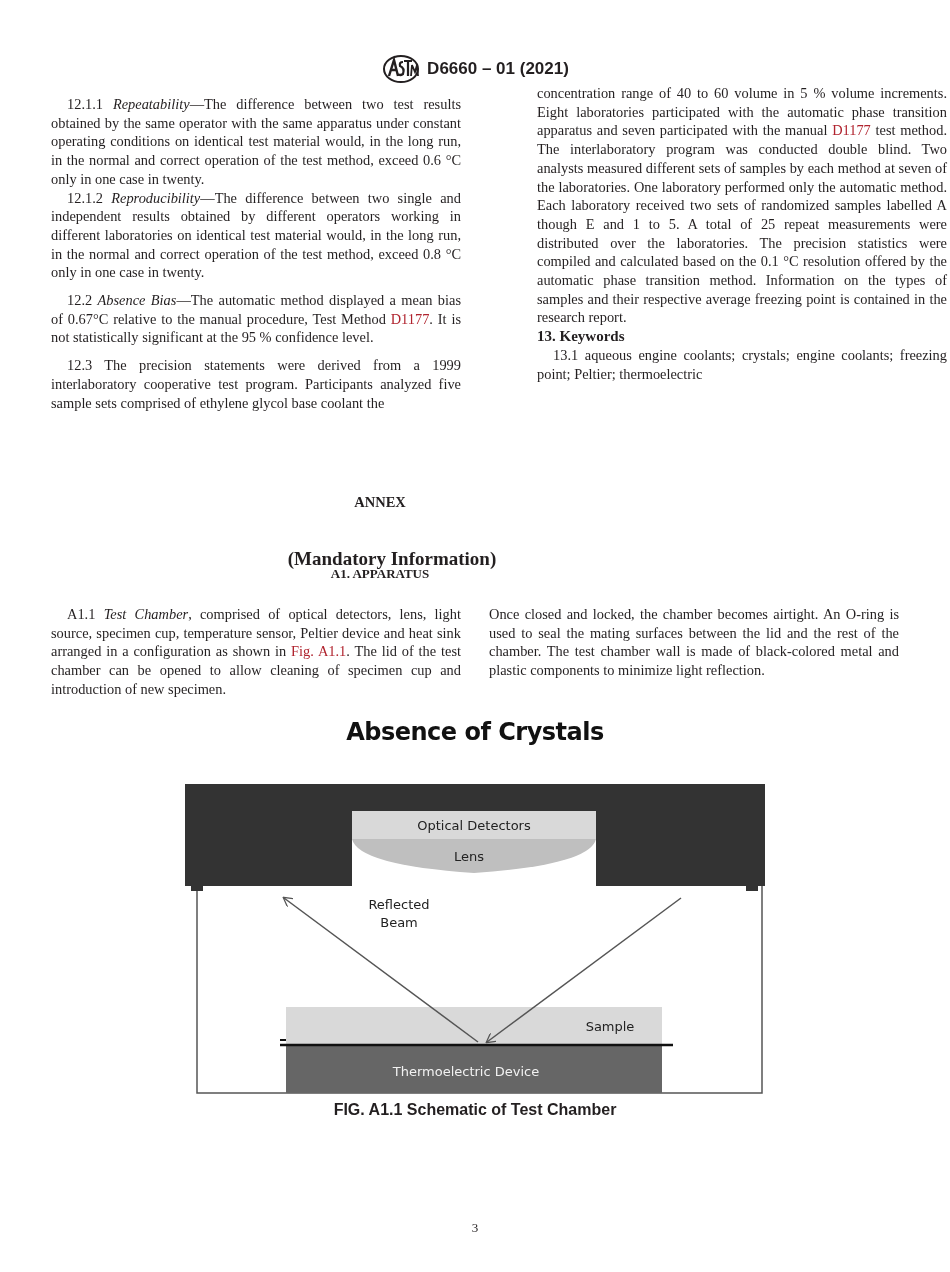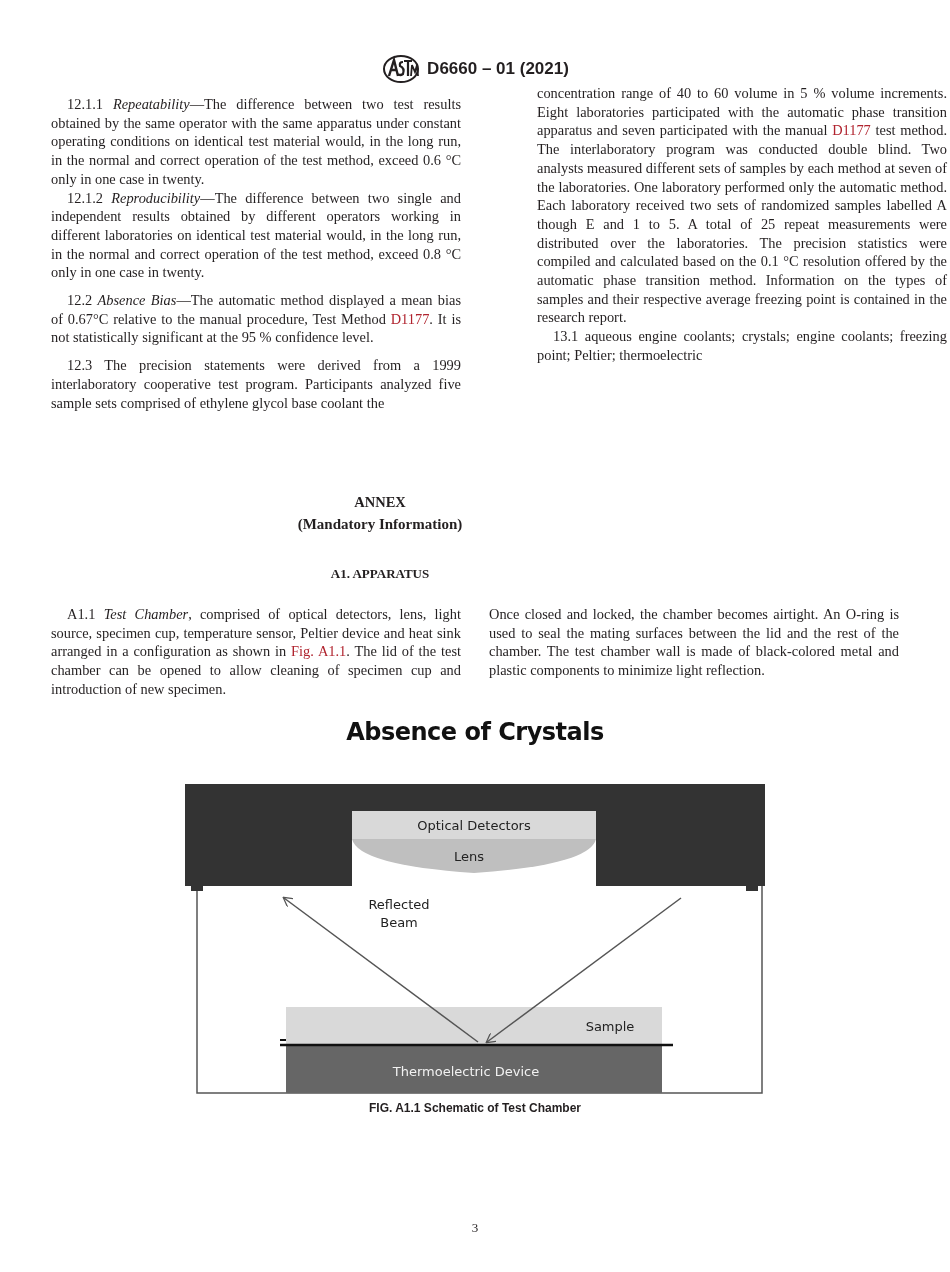--- a/index.html
+++ b/index.html
@@ -12,27 +12,27 @@
   .col.left { left: 51px; top: 95px; }
   .col.right { left: 489px; top: 84px; margin-left: 48px; }
   .col p { margin: 0; text-indent: 16px; }
   .col p.gap { margin-top: 9px; }
   .col p.noindent { text-indent: 0; }
   .link { color: #b0232e; }
   em { font-style: italic; }
   .section-head { font-weight: bold; font-size: 15px; margin: 12px 0 4px 0; text-indent: 0 !important; }
   .annex-title { position: absolute; left: 0; width: 760px; text-align: center; font-weight: bold; font-size: 14.5px; }
   .annex-a { top: 494px; }
-  .annex-b { top: 516px; font-size: 15px; }
+  .annex-b { top: 548px; font-size: 19px; padding-left: 12px; }
   .annex-c { top: 566px; font-size: 13px; }
   .col.left2 { left: 51px; top: 605px; }
   .col.right2 { left: 489px; top: 605px; }
   .fig-title { position: absolute; top: 718px; left: 0; width: 950px; text-align: center; font-family: "DejaVu Sans", sans-serif; font-weight: bold; font-size: 24px; color: #111; letter-spacing: -0.5px; }
   .figure { position: absolute; left: 180px; top: 780px; width: 600px; height: 320px; }
-  .fig-caption { position: absolute; top: 1101px; left: 0; width: 950px; text-align: center; font-family: "Liberation Sans", sans-serif; font-weight: bold; font-size: 12px; color: #231f20; }
+  .fig-caption { position: absolute; top: 1101px; left: 0; width: 950px; text-align: center; font-family: "Liberation Sans", sans-serif; font-weight: bold; font-size: 16px; color: #231f20; }
   .page-num { position: absolute; top: 1220px; left: 0; width: 950px; text-align: center; font-size: 13px; }
   svg text { font-family: "DejaVu Sans", sans-serif; }
 </style>
 </head>
 <body>
 
 <div class="header">
   <div class="header-inner">
     <svg class="logo" viewBox="0 0 40 30">
       <ellipse cx="20" cy="15" rx="17" ry="13" fill="none" stroke="#231f20" stroke-width="2"></ellipse>
@@ -47,20 +47,21 @@
 
 <div class="col left">
   <p><span>12.1.1</span> <em>Repeatability</em><span>—The difference between two test results obtained by the same operator with the same apparatus under constant operating conditions on identical test material would, in the long run, in the normal and correct operation of the test method, exceed 0.6 °C only in one case in twenty.</span></p>
   <p><span>12.1.2</span> <em>Reproducibility</em><span>—The difference between two single and independent results obtained by different operators working in different laboratories on identical test material would, in the long run, in the normal and correct operation of the test method, exceed 0.8 °C only in one case in twenty.</span></p>
   <p class="gap"><span>12.2</span> <em>Absence Bias</em><span>—The automatic method displayed a mean bias of 0.67°C relative to the manual procedure, Test Method </span><span class="link">D1177</span><span>. It is not statistically significant at the 95 % confidence level.</span></p>
   <p class="gap">12.3 The precision statements were derived from a 1999 interlaboratory cooperative test program. Participants analyzed five sample sets comprised of ethylene glycol base coolant the</p>
 </div>
 
 <div class="col right">
   <p class="noindent"><span>concentration range of 40 to 60 volume in 5 % volume increments. Eight laboratories participated with the automatic phase transition apparatus and seven participated with the manual </span><span class="link">D1177</span><span> test method. The interlaboratory program was conducted double blind. Two analysts measured different sets of samples by each method at seven of the laboratories. One laboratory performed only the automatic method. Each laboratory received two sets of randomized samples labelled A though E and 1 to 5. A total of 25 repeat measurements were distributed over the laboratories. The precision statistics were compiled and calculated based on the 0.1 °C resolution offered by the automatic phase transition method. Information on the types of samples and their respective average freezing point is contained in the research report.</span></p>
+  <p class="section-head">13.  Keywords</p>
   <p>13.1 aqueous engine coolants; crystals; engine coolants; freezing point; Peltier; thermoelectric</p>
 </div>
 
 <div class="annex-title annex-a">ANNEX</div>
 <div class="annex-title annex-b">(Mandatory Information)</div>
 <div class="annex-title annex-c">A1.  APPARATUS</div>
 
 <div class="col left2">
   <p><span>A1.1</span> <em>Test Chamber</em><span>, comprised of optical detectors, lens, light source, specimen cup, temperature sensor, Peltier device and heat sink arranged in a configuration as shown in </span><span class="link">Fig. A1.1</span><span>. The lid of the test chamber can be opened to allow cleaning of specimen cup and introduction of new specimen.</span></p>
 </div>

